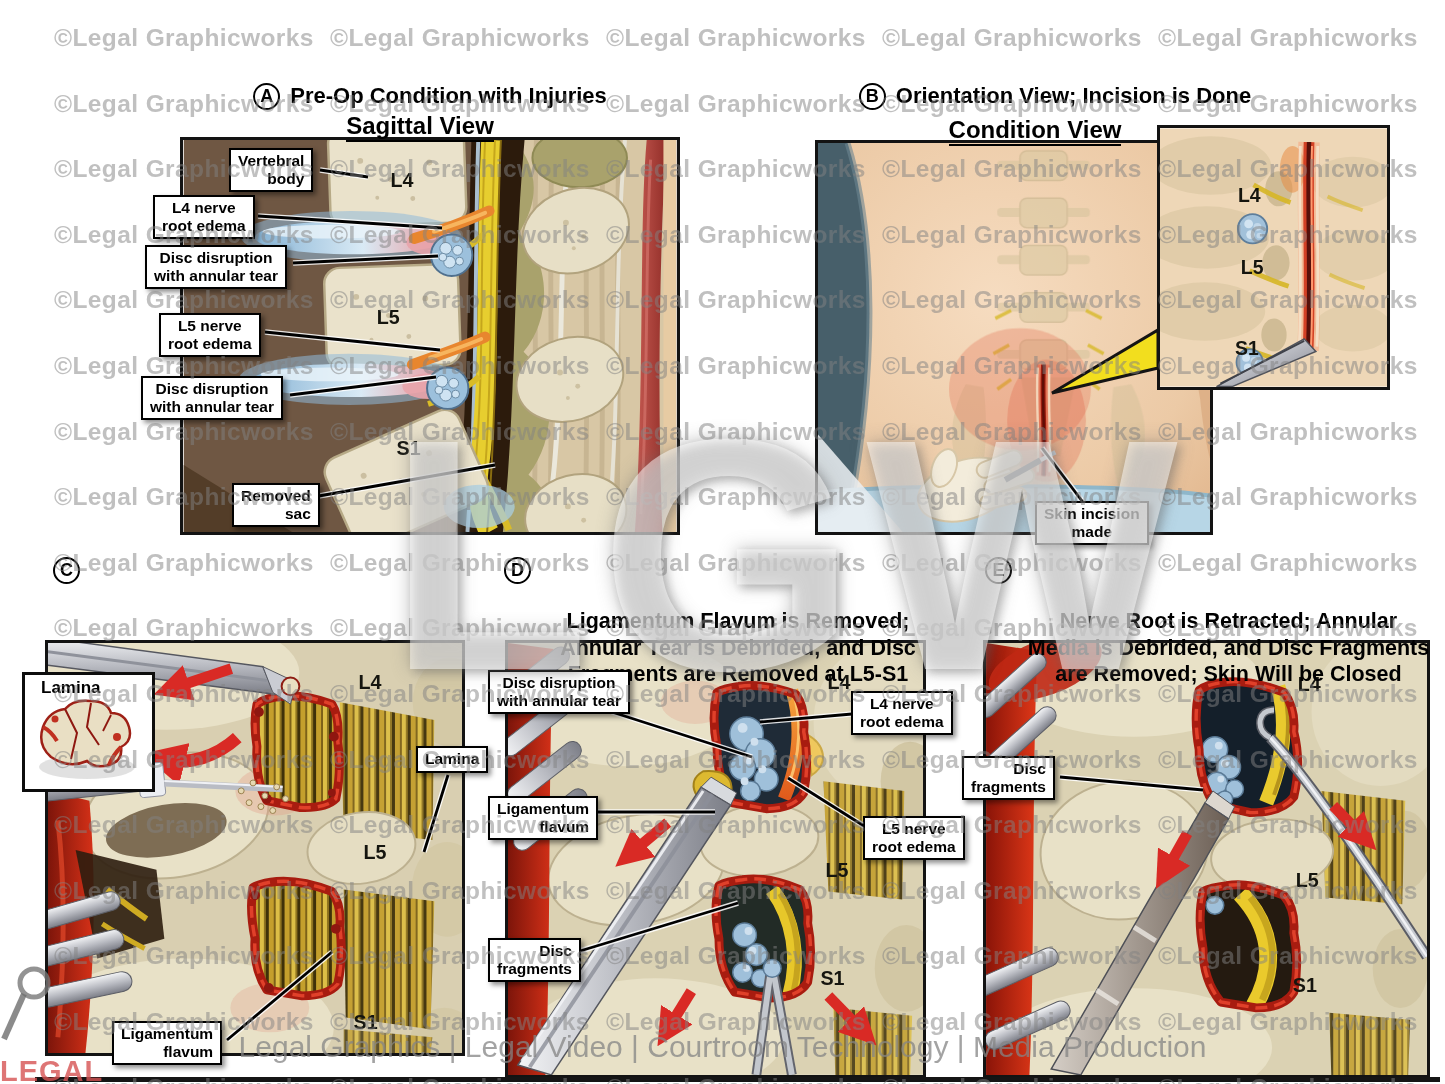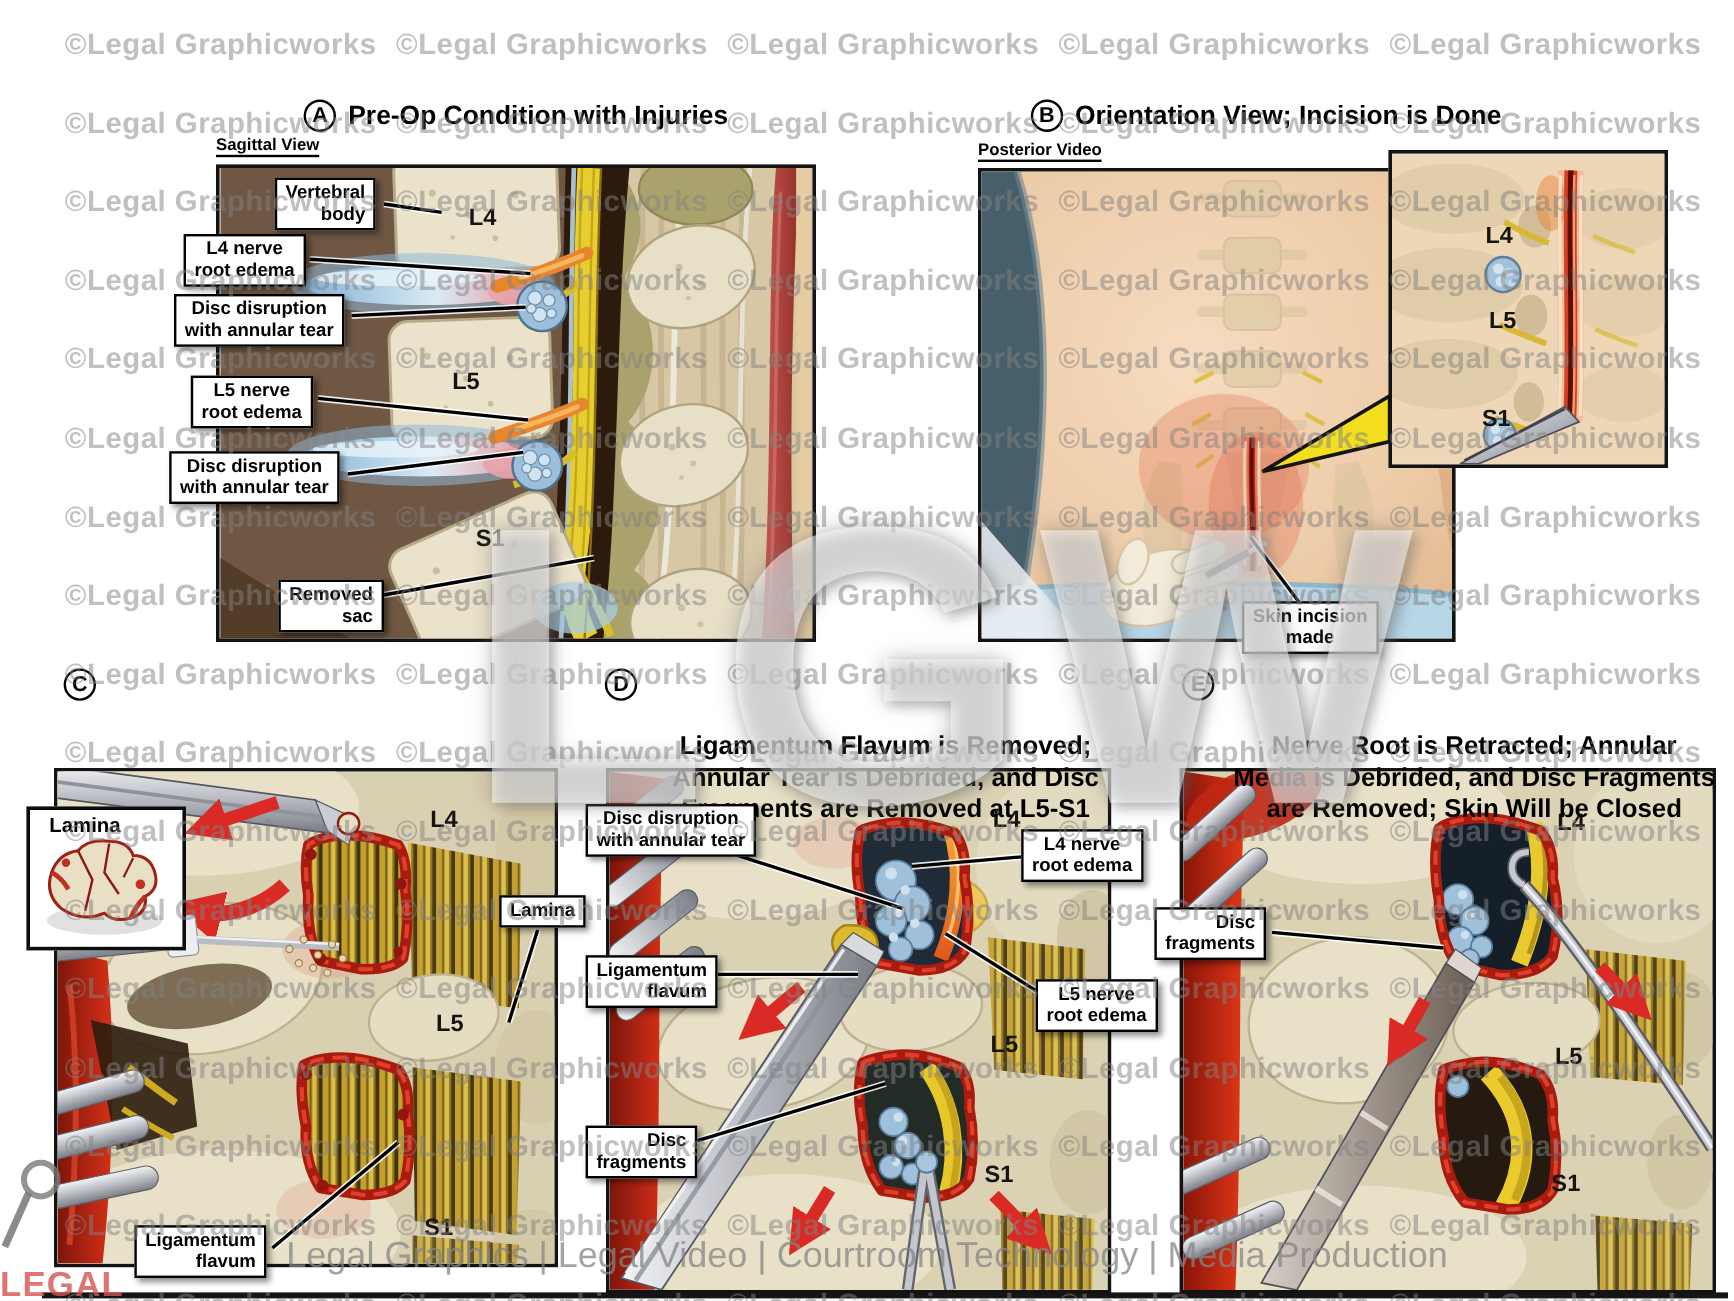--- a/index.html
+++ b/index.html
@@ -9,21 +9,21 @@
               font-size:35px;font-weight:bold;letter-spacing:-.5px;z-index:30;}
   .fig{position:absolute;border:3.5px solid #131313;box-sizing:border-box;z-index:10;background:#fff;}
   .phead{position:absolute;display:flex;justify-content:center;align-items:flex-start;gap:10px;
          font-weight:bold;font-size:22px;z-index:30;}
   .phead-multi{position:absolute;font-weight:bold;font-size:21.5px;line-height:1.22;text-align:center;
          white-space:pre-line;z-index:30;padding-left:26px;}
   .circ{display:inline-flex;width:27px;height:27px;border:2.6px solid #000;border-radius:50%;
         align-items:center;justify-content:center;font-size:18px;font-weight:bold;flex:none;
         box-sizing:border-box;background:#fff;}
   .circ-abs{position:absolute;top:1px;}
-  .subhead{position:absolute;text-align:left;z-index:30;font-weight:bold;font-size:14px;}
+  .subhead{position:absolute;text-align:center;z-index:30;font-weight:bold;font-size:24px;}
   .subhead span{border-bottom:2.4px solid #000;padding-bottom:1px;}
   .callout{position:absolute;background:#fff;border:2.6px solid #000;padding:2px 7px 3px;
            font-weight:bold;font-size:15.5px;line-height:1.13;text-align:center;white-space:pre-line;
            box-shadow:3px 3px 5px rgba(0,0,0,.45);z-index:50;}
   .callout.ra{text-align:right;}
   #leader-overlay{position:absolute;left:0;top:0;z-index:40;pointer-events:none;}
   .lw{stroke:#fff;stroke-width:5.5;opacity:.85;}
   .lb{stroke:#000;stroke-width:2.8;}
   #inset-c{position:absolute;left:22px;top:672px;width:133px;height:120px;background:#fff;
            border:3px solid #0d0d0d;box-sizing:border-box;z-index:45;}
@@ -55,21 +55,21 @@
   </div>
   <div class="subhead" style="left:180px;top:112px;width:480px;">
     <span>Sagittal View</span>
   </div>
 
   <div class="phead" style="left:830px;top:83px;width:450px;">
     <span class="circ">B</span>
     <span>Orientation View; Incision is Done</span>
   </div>
   <div class="subhead" style="left:815px;top:116px;width:440px;">
-    <span>Posterior Video</span>
+    <span>Condition View</span>
   </div>
 
   <div class="phead-multi" style="left:45px;top:556px;width:420px;">
     <span class="circ circ-abs" style="left:8px;">C</span>
   </div>
 
   <div class="phead-multi" style="left:492px;top:556px;width:440px;">
     <span class="circ circ-abs" style="left:12px;">D</span>
     <span>Ligamentum Flavum is Removed;
 Annular Tear is Debrided, and Disc

